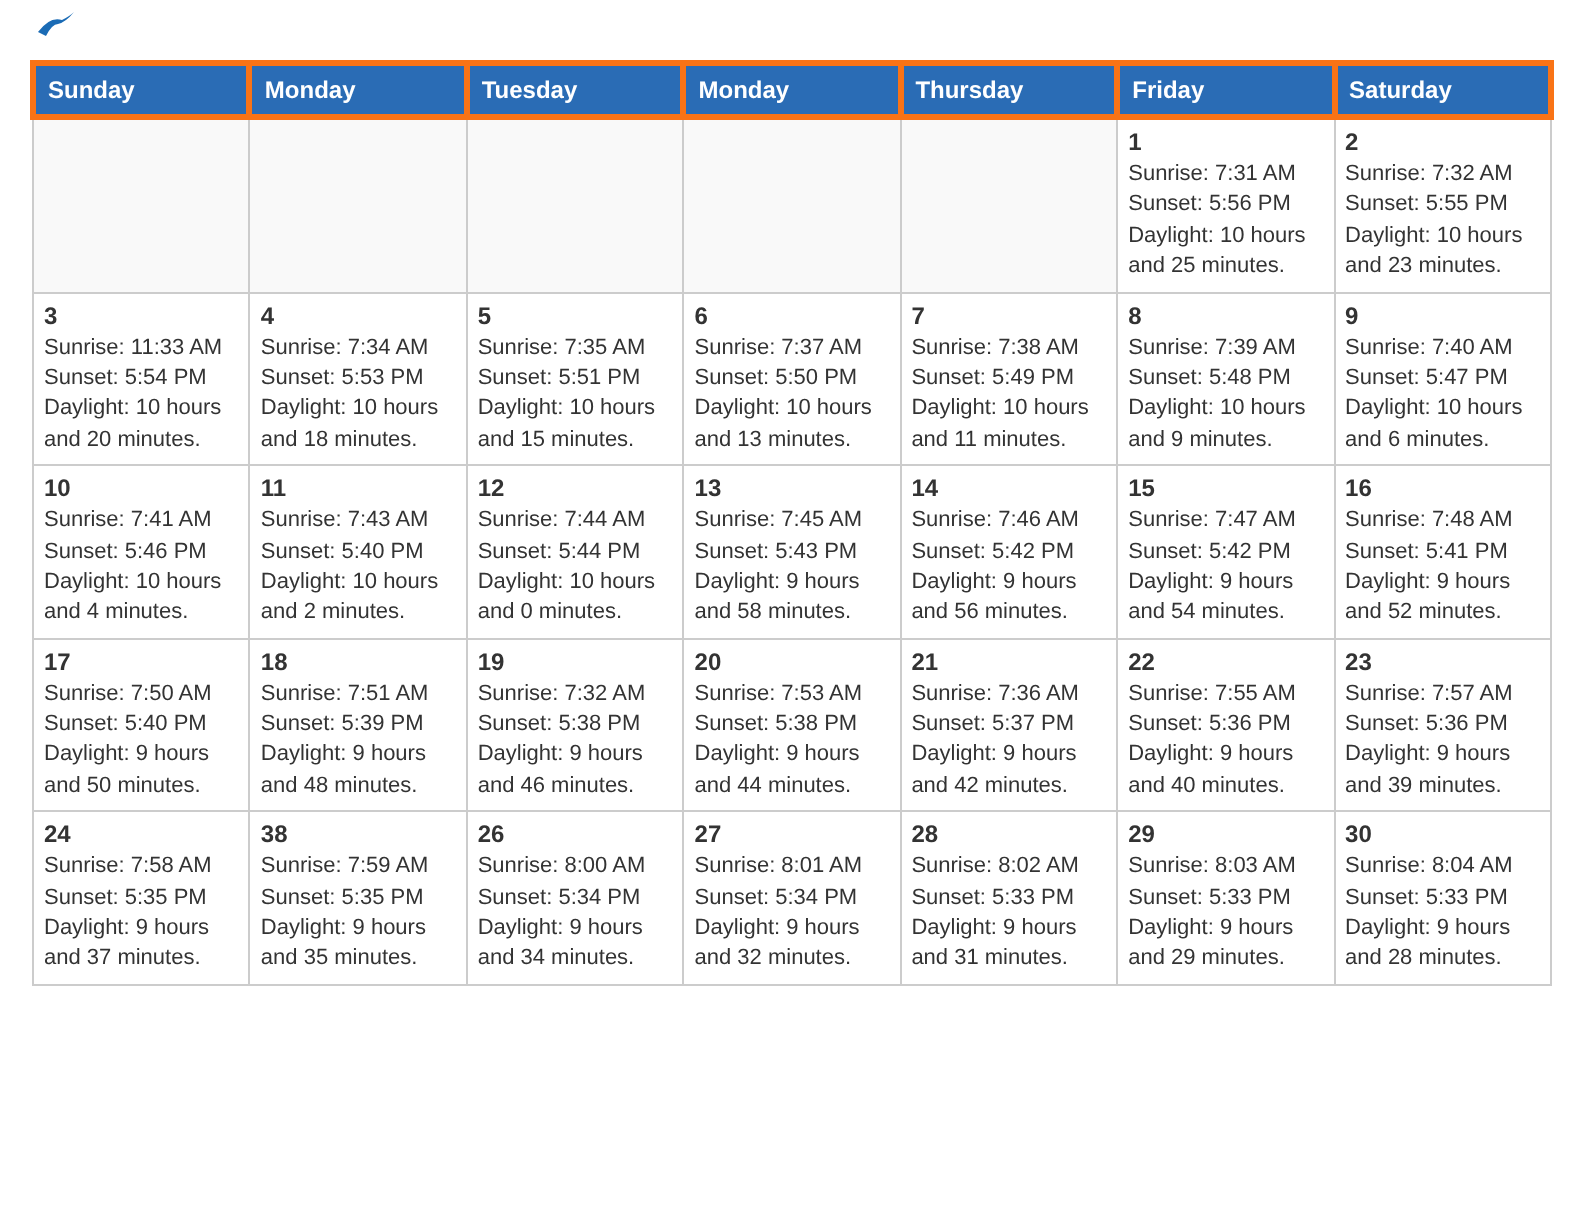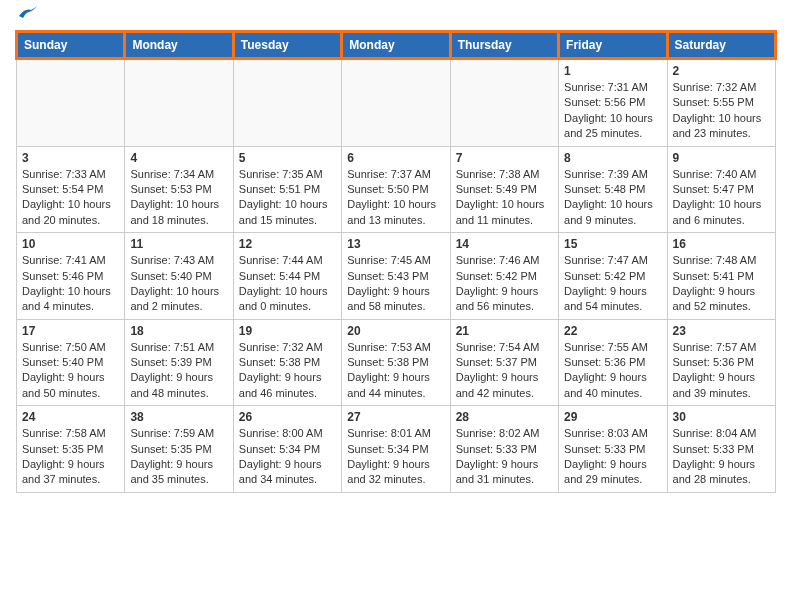--- a/index.html
+++ b/index.html
@@ -136,21 +136,21 @@
           <td>
             <span class="day-number">2</span>
             <div class="day-info">Sunrise: 7:32 AM
 Sunset: 5:55 PM
 Daylight: 10 hours and 23 minutes.</div>
           </td>
         </tr>
         <tr>
           <td>
             <span class="day-number">3</span>
-            <div class="day-info">Sunrise: 7:33 AM
+            <div class="day-info">Sunrise: 11:33 AM
 Sunset: 5:54 PM
 Daylight: 10 hours and 20 minutes.</div>
           </td>
           <td>
             <span class="day-number">4</span>
             <div class="day-info">Sunrise: 7:34 AM
 Sunset: 5:53 PM
 Daylight: 10 hours and 18 minutes.</div>
           </td>
           <td>
@@ -248,21 +248,21 @@
 Daylight: 9 hours and 46 minutes.</div>
           </td>
           <td>
             <span class="day-number">20</span>
             <div class="day-info">Sunrise: 7:53 AM
 Sunset: 5:38 PM
 Daylight: 9 hours and 44 minutes.</div>
           </td>
           <td>
             <span class="day-number">21</span>
-            <div class="day-info">Sunrise: 7:54 AM
+            <div class="day-info">Sunrise: 7:36 AM
 Sunset: 5:37 PM
 Daylight: 9 hours and 42 minutes.</div>
           </td>
           <td>
             <span class="day-number">22</span>
             <div class="day-info">Sunrise: 7:55 AM
 Sunset: 5:36 PM
 Daylight: 9 hours and 40 minutes.</div>
           </td>
           <td>

